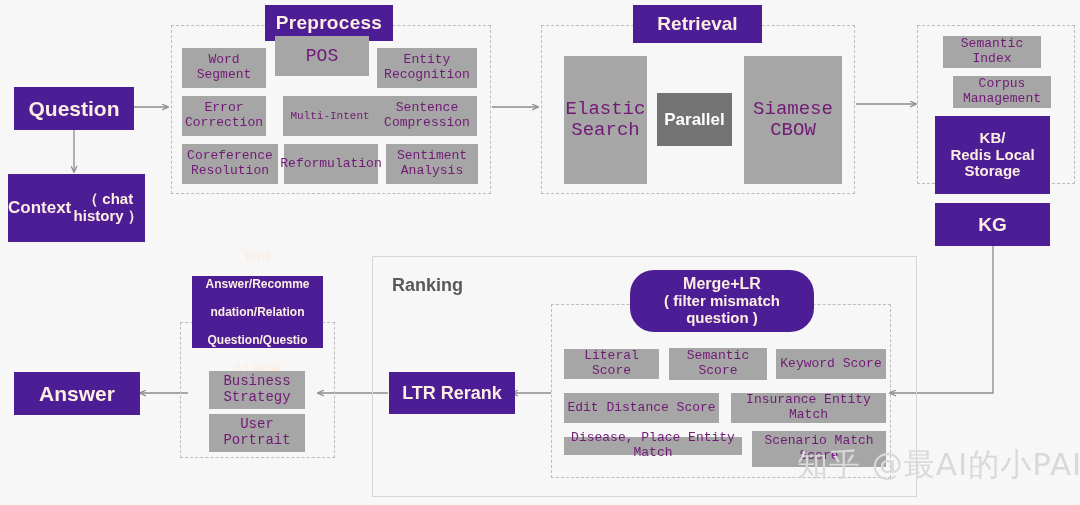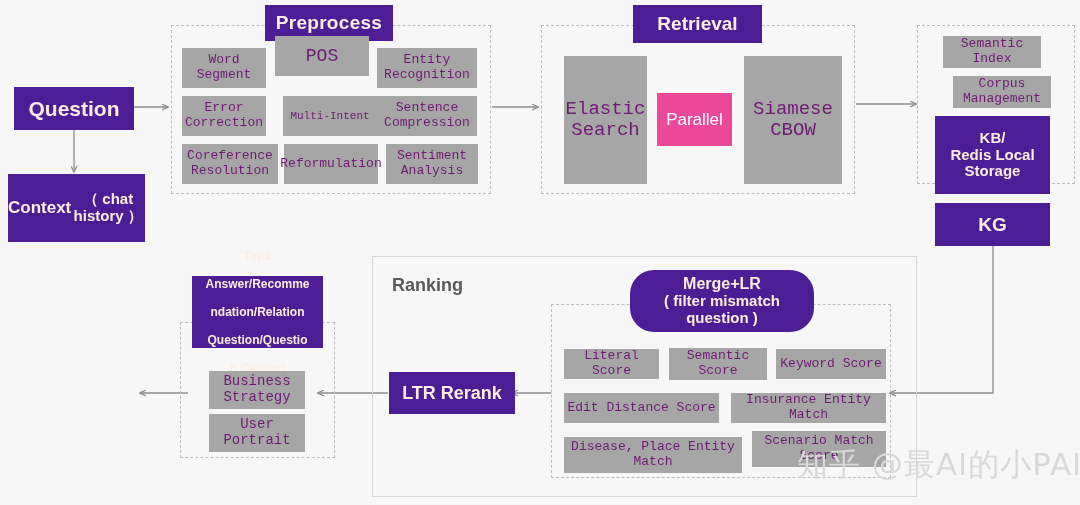--- a/index.html
+++ b/index.html
@@ -10,21 +10,21 @@
     overflow:hidden;
     position:relative;
   }
   #canvas{position:absolute;left:0;top:0;width:1080px;height:505px;}
 
   
   .box{position:absolute;box-sizing:border-box;display:flex;align-items:center;
        justify-content:center;text-align:center;line-height:1.12;}
   .orange{background:#4c1d95;color:#FDEDE2;font-weight:bold;}
   .gray{background:#A6A6A6;color:#701a75;font-weight:normal;font-family:Liberation Mono, monospace;}
-  .dark{background:#ec4899;color:#ffffff;font-weight:normal;}
+  .dark{background:#737373;color:#ffffff;font-weight:bold;}
   .dashed{position:absolute;box-sizing:border-box;border:1.4px dashed #bdbdbd;background:transparent;}
   .solid-grp{position:absolute;box-sizing:border-box;border:1.4px solid #d6d6d6;background:transparent;}
   .grp-label{position:absolute;color:#595959;font-weight:bold;}
 
   
   #wires{position:absolute;left:0;top:0;width:1080px;height:505px;pointer-events:none;}
 
   
   .wm{position:absolute;color:#d9d9d9;font-family:"DejaVu Sans", sans-serif;
       font-size:31px;white-space:nowrap;font-weight:normal;letter-spacing:1px;}
@@ -93,20 +93,21 @@
     <span>Sentiment<br>Analysis</span>
     </div>
 
   <div class="box orange" style="left:14px;top:87px;width:120px;height:43px;font-size:21px;">Question</div>
 
   <div class="box orange" style="left:8px;top:174px;width:137px;height:68px;font-size:17px;">
     <span>Context</span>
     <span style="font-size:15px;">（ chat history ）</span>
   </div>
 
+  <div class="box orange" style="left:14px;top:372px;width:126px;height:43px;font-size:21px;">Answer</div>
 
   <div class="dashed" style="left:541px;top:25px;width:314px;height:169px;"></div>
   <div class="box orange" style="left:633px;top:5px;width:129px;height:38px;font-size:19px;">Retrieval</div>
 
   <div class="box gray" style="left:564px;top:56px;width:83px;height:128px;font-size:19px;font-weight:normal;">
     <span>Elastic<br>Search</span>
     </div>
   <div class="box dark" style="left:657px;top:93px;width:75px;height:53px;font-size:17px;">Parallel</div>
   <div class="box gray" style="left:744px;top:56px;width:98px;height:128px;font-size:19px;font-weight:normal;">
     <span>Siamese<br>CBOW</span>
@@ -148,35 +149,35 @@
     <span>Keyword Score</span>
     </div>
 
   <div class="box gray" style="left:564px;top:393px;width:155px;height:30px;font-size:13px;">
     <span>Edit Distance Score</span>
     </div>
   <div class="box gray" style="left:731px;top:393px;width:155px;height:30px;font-size:13px;">
     <span>Insurance Entity Match</span>
     </div>
 
-  <div class="box gray" style="left:564px;top:437px;width:178px;height:36px;font-size:13px;">
+  <div class="box gray" style="left:564px;top:437px;width:178px;height:18px;font-size:13px;">
     <span>Disease, Place Entity Match</span>
     </div>
   <div class="box gray" style="left:752px;top:431px;width:134px;height:36px;font-size:13px;">
     <span>Scenario Match<br>Score</span>
     </div>
 
   <div class="dashed" style="left:180px;top:322px;width:155px;height:136px;"></div>
 
   <div class="box orange" style="left:192px;top:276px;width:131px;height:72px;font-size:12px;flex-direction:column;line-height:1.25;gap:13px;">
     <span>Top1</span>
     <span>Answer/Recomme</span>
     <span>ndation/Relation</span>
     <span>Question/Questio</span>
-    <span>n Context</span>
+    <span>n Literal</span>
   </div>
 
   <div class="box gray" style="left:209px;top:371px;width:96px;height:38px;font-size:14px;">
     <span>Business<br>Strategy</span>
     </div>
   <div class="box gray" style="left:209px;top:414px;width:96px;height:38px;font-size:14px;">
     <span>User<br>Portrait</span>
     </div>
 
   <div class="wm" style="left:797px;top:444px;">知乎 @最AI的小PAI</div>

